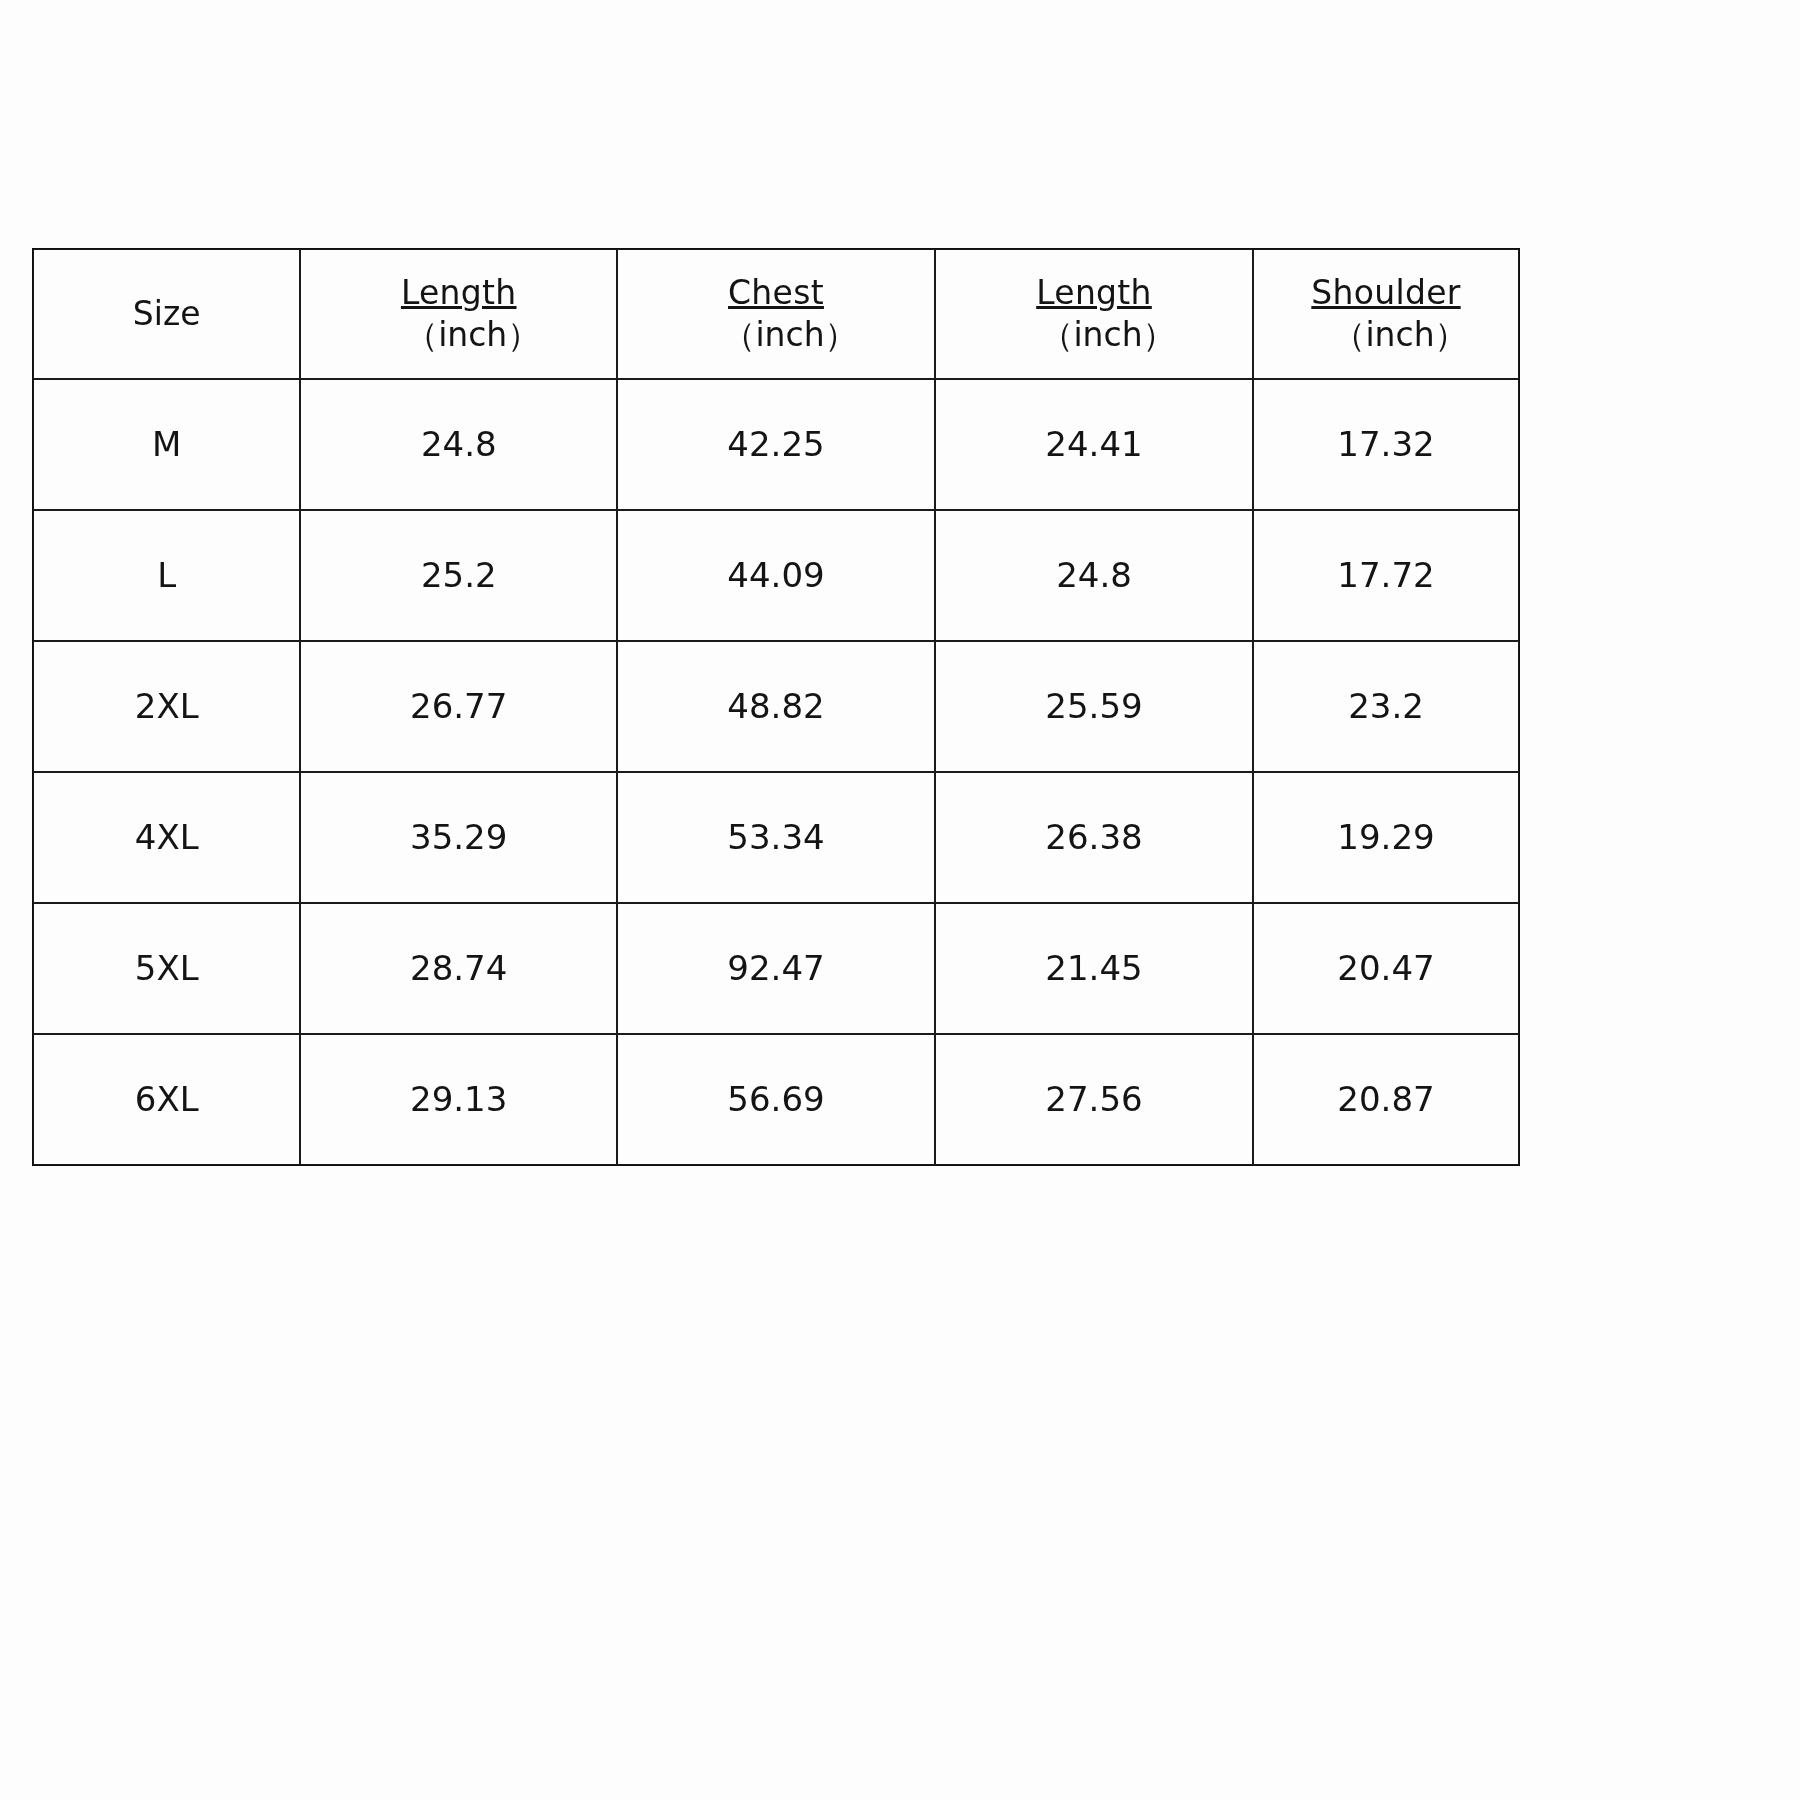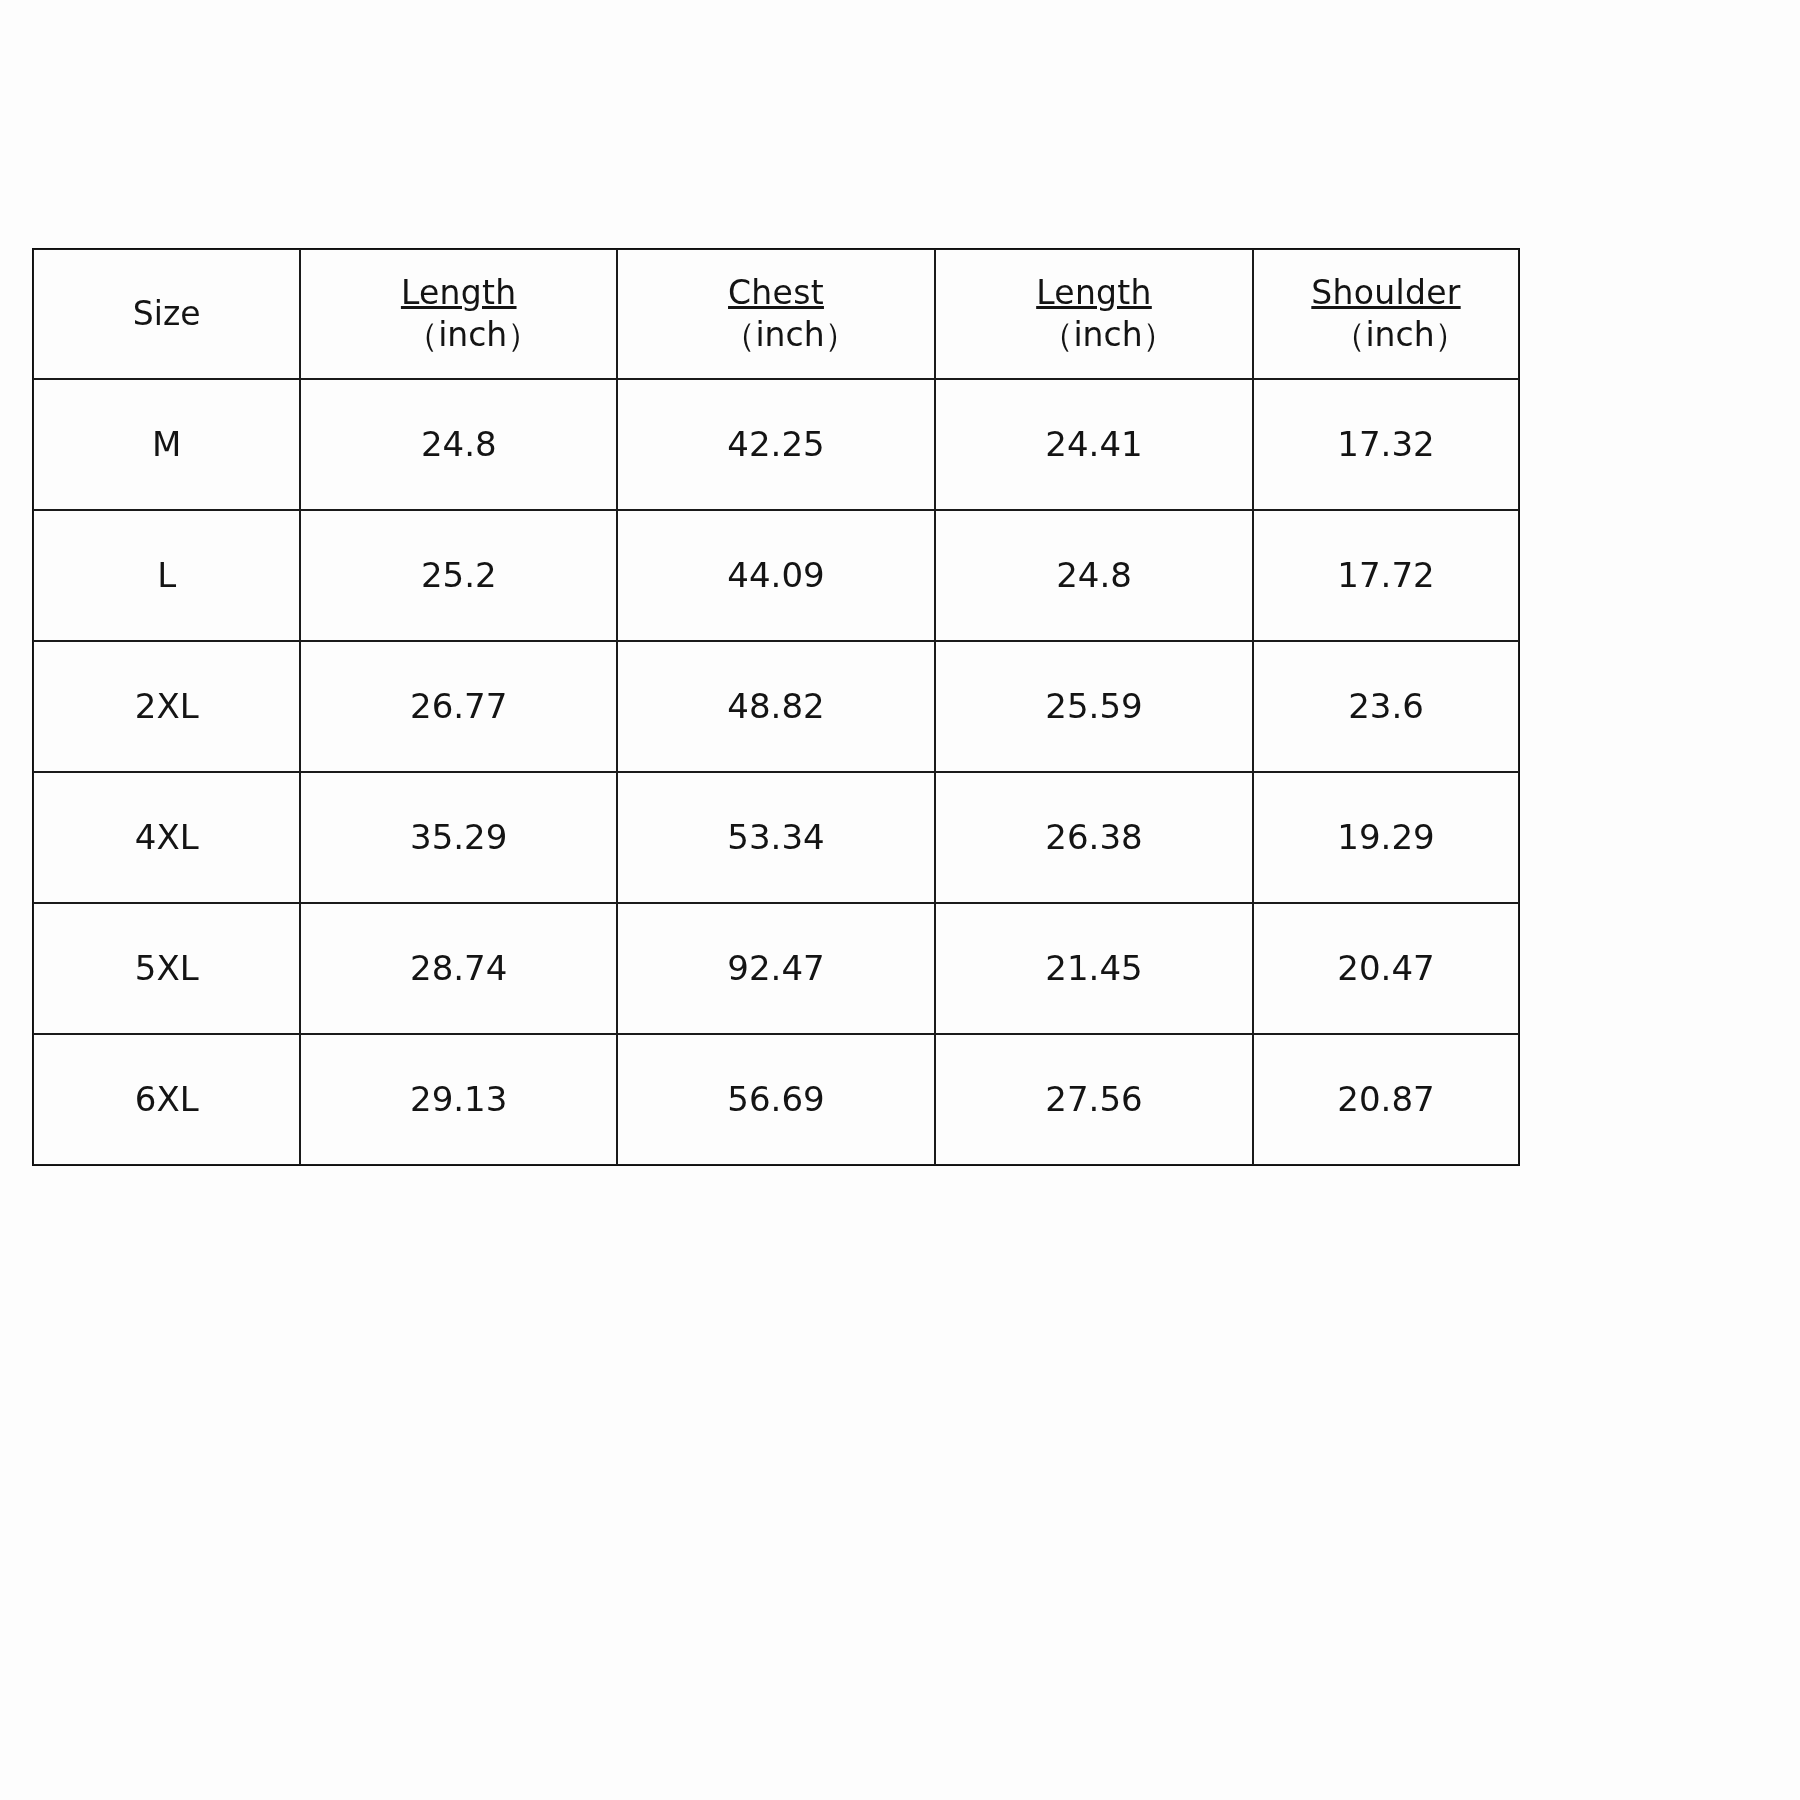--- a/index.html
+++ b/index.html
@@ -142,21 +142,21 @@
           <td>25.2</td>
           <td>44.09</td>
           <td>24.8</td>
           <td>17.72</td>
         </tr>
         <tr>
           <td>2XL</td>
           <td>26.77</td>
           <td>48.82</td>
           <td>25.59</td>
-          <td>23.6</td>
+          <td>23.2</td>
         </tr>
         <tr>
           <td>4XL</td>
           <td>35.29</td>
           <td>53.34</td>
           <td>26.38</td>
           <td>19.29</td>
         </tr>
         <tr>
           <td>5XL</td>

